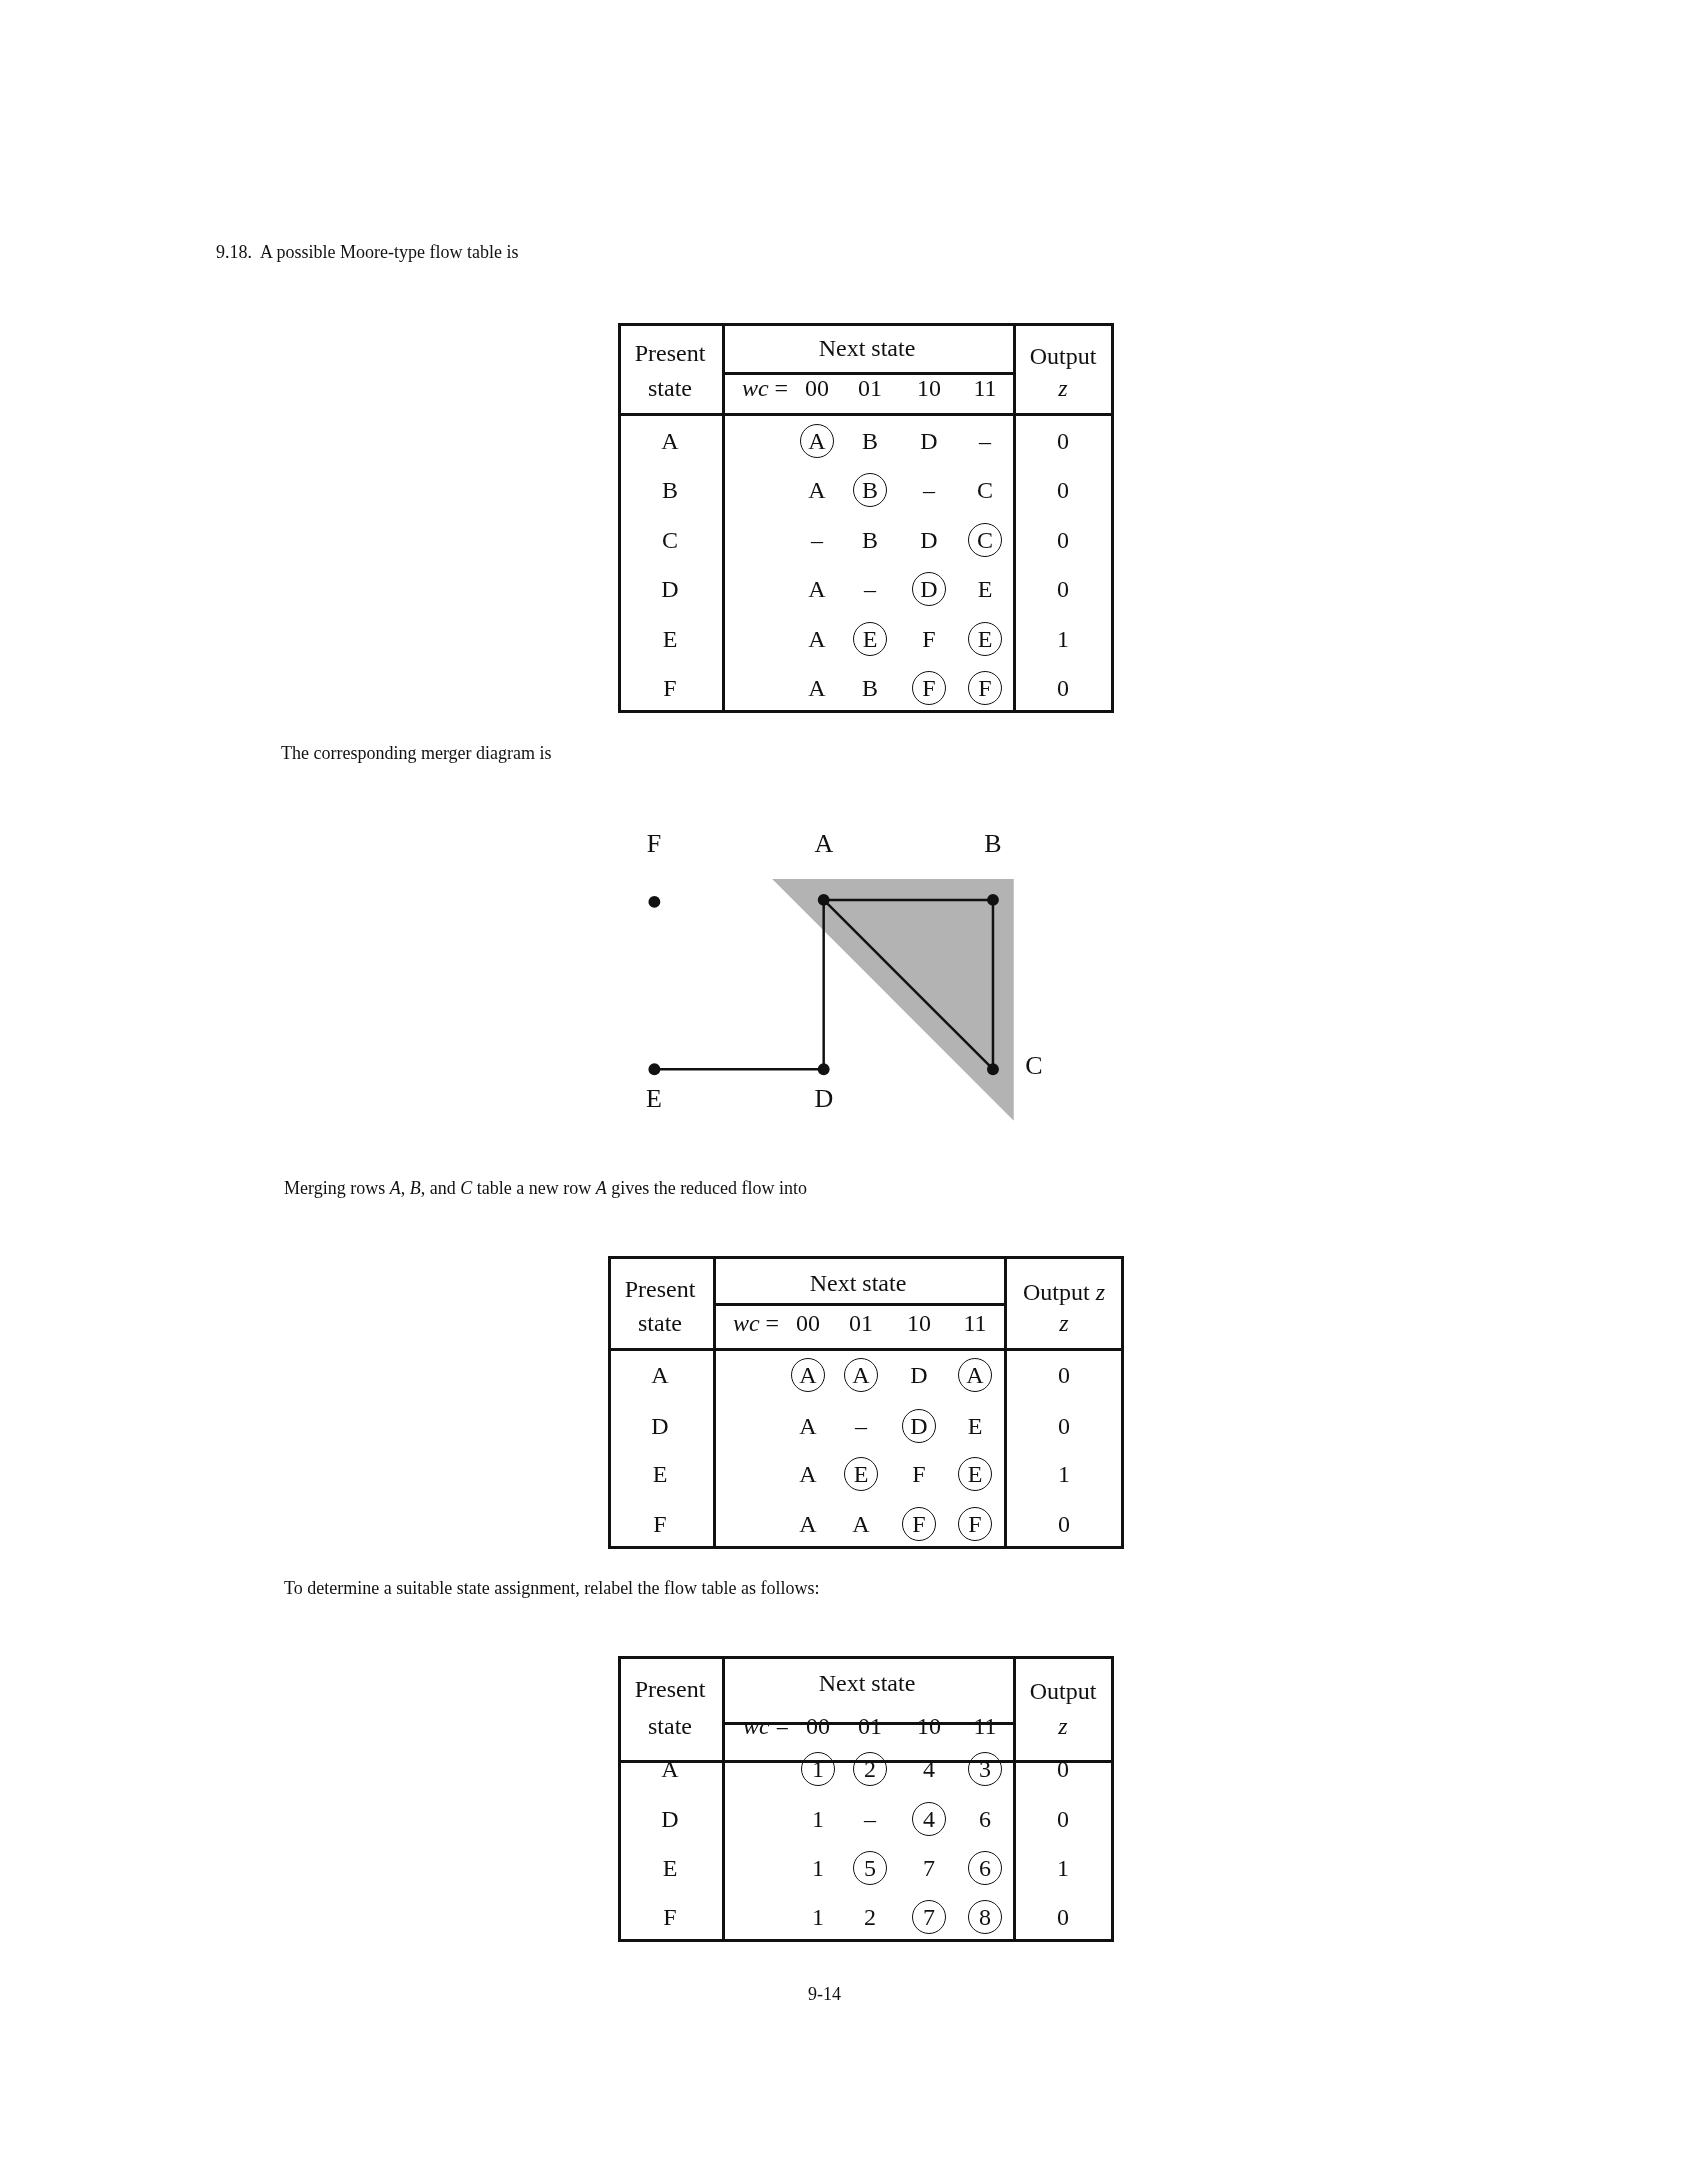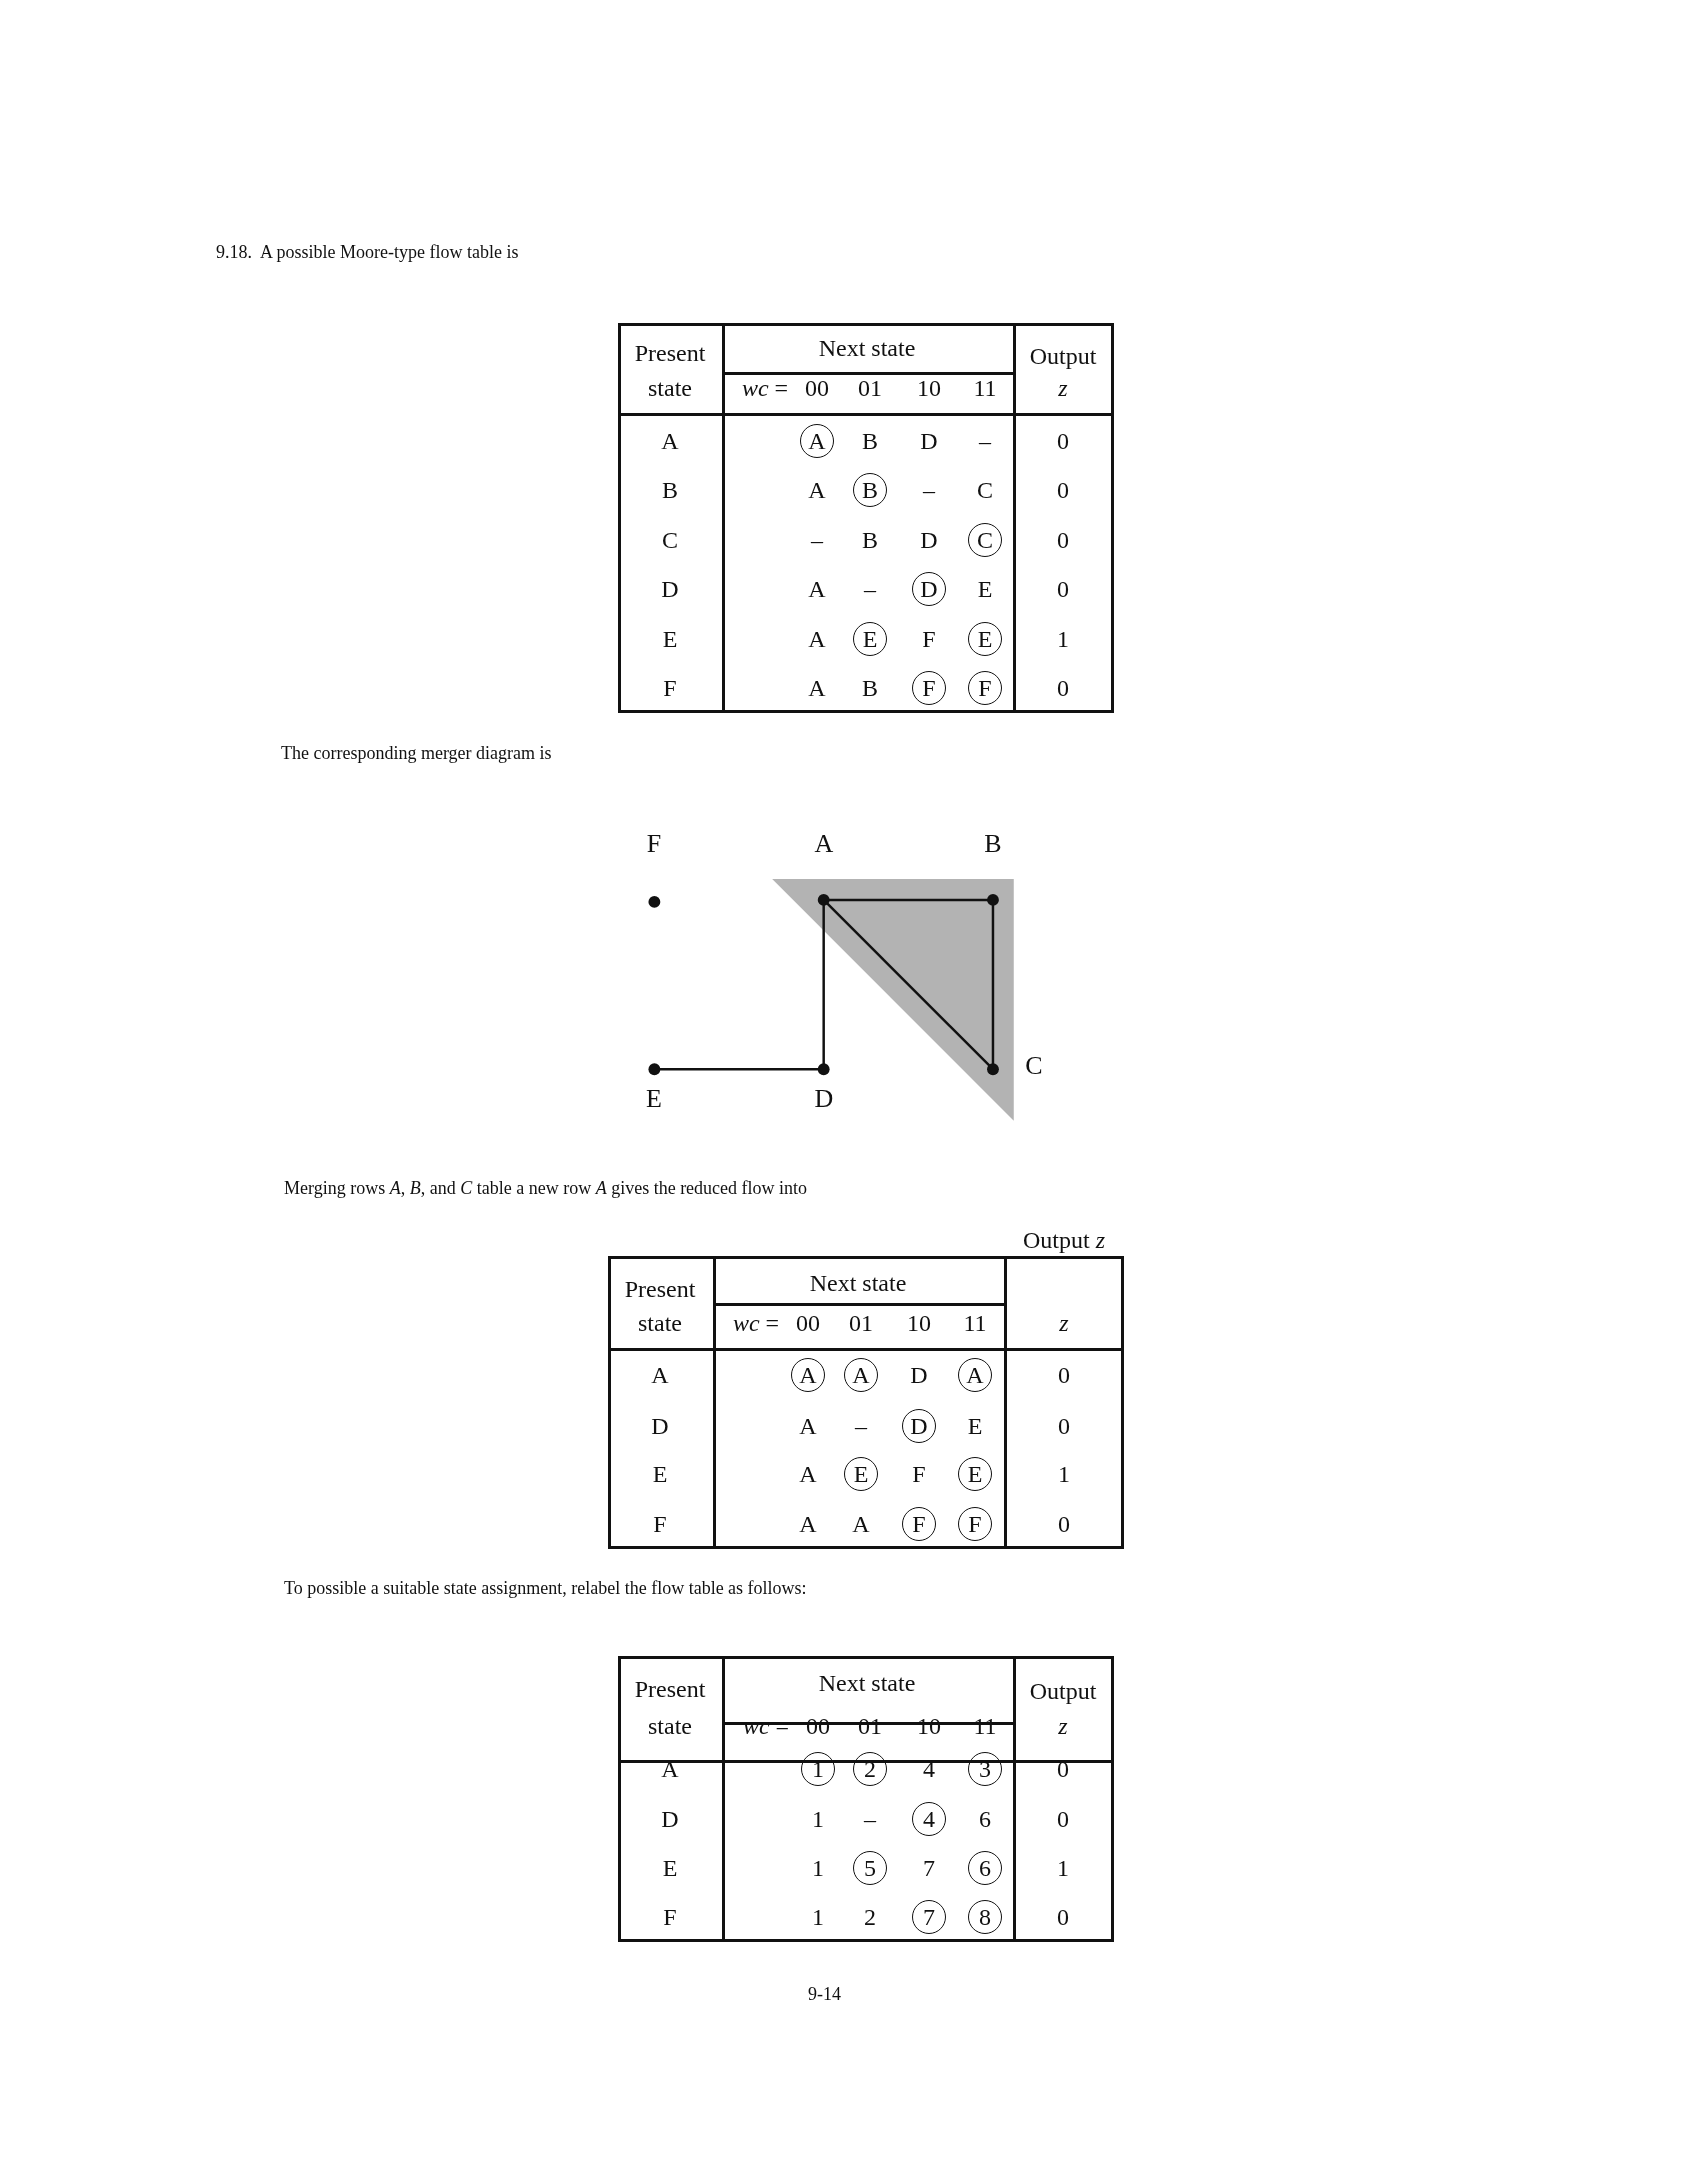--- a/index.html
+++ b/index.html
@@ -107,21 +107,21 @@
 
 <div id="table2">
     <div class="ft" style="left:608px;top:1256px;width:516px;height:293px;"></div>
     <div class="vline" style="left:713px;top:1256px;height:293px;"></div>
     <div class="vline" style="left:1004px;top:1256px;height:293px;"></div>
     <div class="hline" style="left:608px;top:1348px;width:516px;"></div>
     <div class="hline" style="left:713px;top:1303px;width:291px;"></div>
     <div class="cell" style="left:660px;top:1289px;">Present</div>
     <div class="cell" style="left:660px;top:1323px;">state</div>
     <div class="cell" style="left:858px;top:1283px;">Next state</div>
-    <div class="cell" style="left:1064px;top:1240px;">Output <span class="it">z</span></div>
+    <div class="cell" style="left:1064px;top:1292px;">Output <span class="it">z</span></div>
     <div class="cell it" style="left:1064px;top:1323px;">z</div>
     <div class="cell" style="left:756px;top:1323px;"><span class="it">wc</span> = </div>
     <div class="cell" style="left:808px;top:1323px;">00</div>
     <div class="cell" style="left:861px;top:1323px;">01</div>
     <div class="cell" style="left:919px;top:1323px;">10</div>
     <div class="cell" style="left:975px;top:1323px;">11</div>
     <div class="cell" style="left:660px;top:1375px;">A</div>
     <div class="cell circled" style="left:808px;top:1375px;">A</div>
     <div class="cell circled" style="left:861px;top:1375px;">A</div>
     <div class="cell" style="left:919px;top:1375px;">D</div>
@@ -140,21 +140,21 @@
     <div class="cell circled" style="left:975px;top:1474px;">E</div>
     <div class="cell" style="left:1064px;top:1474px;">1</div>
     <div class="cell" style="left:660px;top:1524px;">F</div>
     <div class="cell" style="left:808px;top:1524px;">A</div>
     <div class="cell" style="left:861px;top:1524px;">A</div>
     <div class="cell circled" style="left:919px;top:1524px;">F</div>
     <div class="cell circled" style="left:975px;top:1524px;">F</div>
     <div class="cell" style="left:1064px;top:1524px;">0</div>
   </div>
 
-<div class="abs para" style="left:284px; top:1578px;">To possible a suitable state assignment, relabel the flow table as follows:</div>
+<div class="abs para" style="left:284px; top:1578px;">To determine a suitable state assignment, relabel the flow table as follows:</div>
 
 <div id="table3">
     <div class="ft" style="left:618px;top:1656px;width:496px;height:286px;"></div>
     <div class="vline" style="left:722px;top:1656px;height:286px;"></div>
     <div class="vline" style="left:1013px;top:1656px;height:286px;"></div>
     <div class="hline" style="left:618px;top:1760px;width:496px;"></div>
     <div class="hline" style="left:722px;top:1722px;width:291px;"></div>
     <div class="cell" style="left:670px;top:1689px;">Present</div>
     <div class="cell" style="left:670px;top:1726px;">state</div>
     <div class="cell" style="left:867px;top:1683px;">Next state</div>

